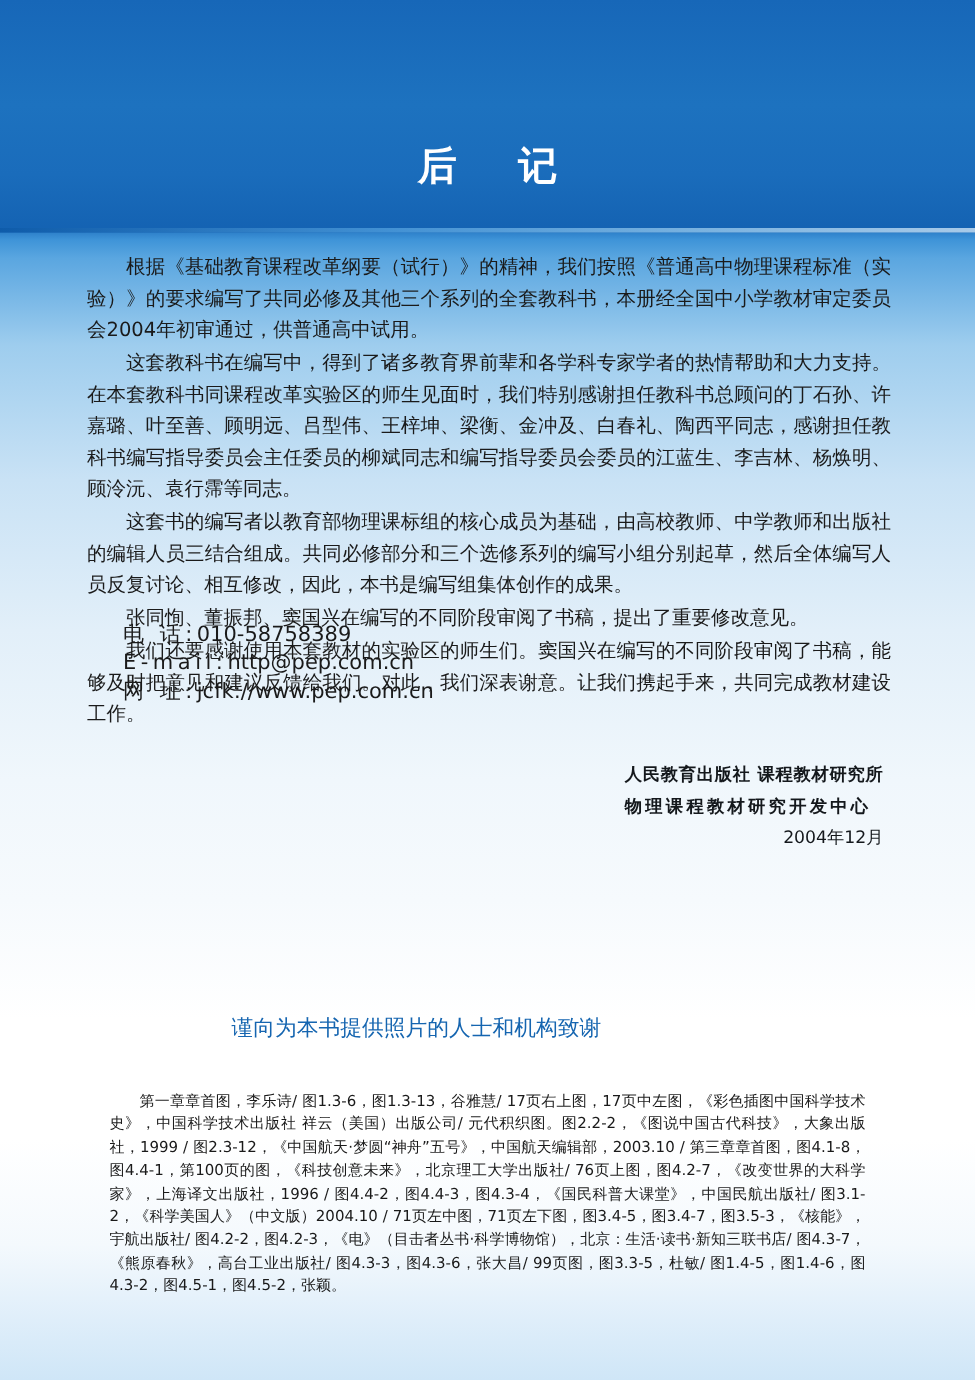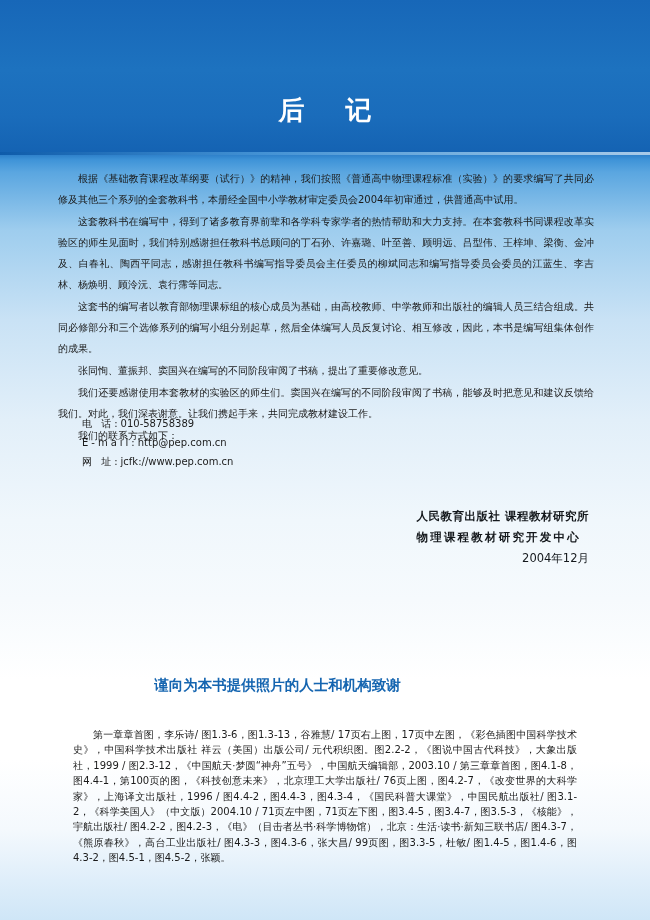--- a/index.html
+++ b/index.html
@@ -66,36 +66,36 @@
     background: linear-gradient(to right, #0d5aa8, #4e9ddc 40%, #8fc4ea 70%, #cde4f6);
     opacity: 0.8;
   }
 
   
   .body-text {
     position: absolute;
     left: 58px;
     top: 168px;
     width: 536px;
-    font-size: 10px;
+    font-size: 13px;
     line-height: 21px;
     color: #1a1a1a;
     font-family: "DejaVu Sans", "Liberation Sans", sans-serif;
     text-align: justify;
   }
   .body-text p {
     margin: 0 0 1px 0;
     text-indent: 2em;
   }
   .contact-block {
     position: absolute;
     left: 58px;
     top: 414px;
     width: 400px;
-    font-size: 10px;
+    font-size: 14px;
     line-height: 19px;
     color: #1a1a1a;
     font-family: "DejaVu Sans", "Liberation Sans", sans-serif;
   }
   .contact-block .line {
     margin: 0;
     padding-left: 24px;
   }
   .contact-block .line .label {
     letter-spacing: 3px;
@@ -117,21 +117,21 @@
 
   
   .ack-title {
     position: absolute;
     left: 0;
     top: 676px;
     width: 555px;
     text-align: center;
     color: #1565b0;
     font-size: 14.5px;
-    font-weight: bold;
+    font-weight: normal;
     font-family: "DejaVu Sans", "Liberation Sans", sans-serif;
   }
   .ack-body {
     position: absolute;
     left: 58px;
     top: 712px;
     width: 534px;
     font-size: 10px;
     line-height: 15.4px;
     color: #1a1a1a;
@@ -152,21 +152,20 @@
     <div class="banner-title">后 记</div>
   </div>
   <div class="banner-underline"></div>
 
   <div class="body-text">
     <p>根据《基础教育课程改革纲要（试行）》的精神，我们按照《普通高中物理课程标准（实验）》的要求编写了共同必修及其他三个系列的全套教科书，本册经全国中小学教材审定委员会2004年初审通过，供普通高中试用。</p>
     <p>这套教科书在编写中，得到了诸多教育界前辈和各学科专家学者的热情帮助和大力支持。在本套教科书同课程改革实验区的师生见面时，我们特别感谢担任教科书总顾问的丁石孙、许嘉璐、叶至善、顾明远、吕型伟、王梓坤、梁衡、金冲及、白春礼、陶西平同志，感谢担任教科书编写指导委员会主任委员的柳斌同志和编写指导委员会委员的江蓝生、李吉林、杨焕明、顾泠沅、袁行霈等同志。</p>
     <p>这套书的编写者以教育部物理课标组的核心成员为基础，由高校教师、中学教师和出版社的编辑人员三结合组成。共同必修部分和三个选修系列的编写小组分别起草，然后全体编写人员反复讨论、相互修改，因此，本书是编写组集体创作的成果。</p>
     <p>张同恂、董振邦、窦国兴在编写的不同阶段审阅了书稿，提出了重要修改意见。</p>
     <p>我们还要感谢使用本套教材的实验区的师生们。窦国兴在编写的不同阶段审阅了书稿，能够及时把意见和建议反馈给我们。对此，我们深表谢意。让我们携起手来，共同完成教材建设工作。</p>
-    <p>我们的联系方式如下：</p>
   </div>
 
   <div class="contact-block">
     <p class="line">
       <span class="label">电    话:</span><span>010-58758389</span>
     </p>
     <p class="line">
       <span class="label">E-mail:</span><span>http@pep.com.cn</span>
     </p>
     <p class="line">

